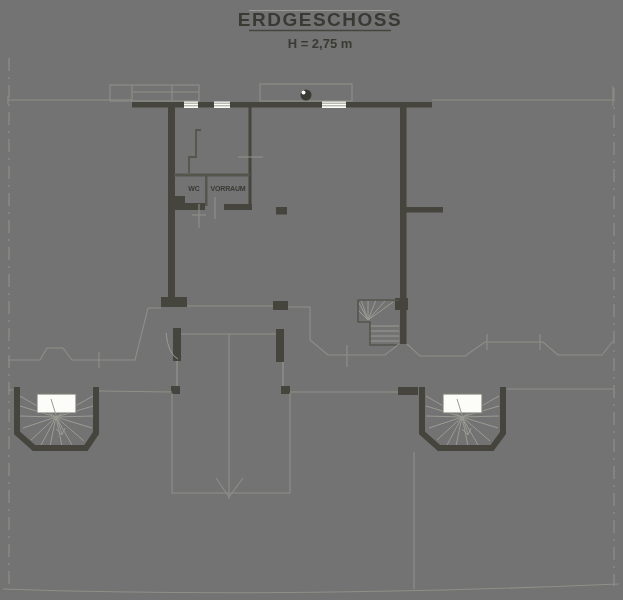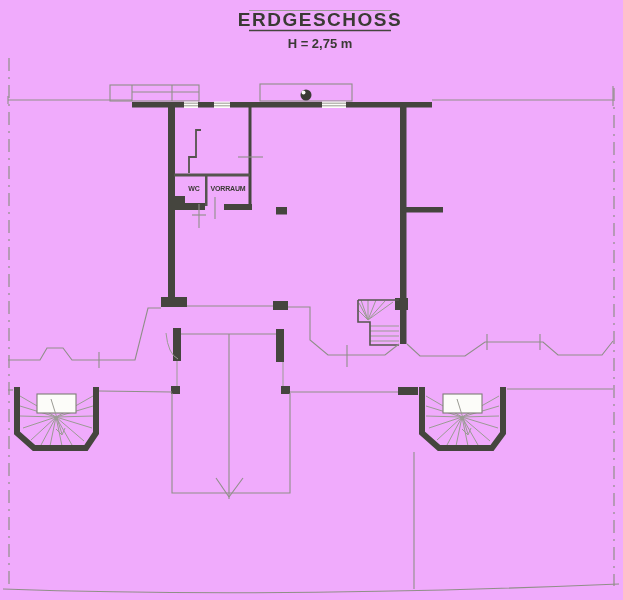--- a/index.html
+++ b/index.html
@@ -1,16 +1,16 @@
 <!DOCTYPE html>
 <html><head>
 <meta charset="utf-8">
 <style>
   html,body{margin:0;padding:0;background:#ffffff;}
-  .page{position:relative;width:623px;height:600px;background:#f0abfc;overflow:hidden;
+  .page{position:relative;width:623px;height:600px;background:#737373;overflow:hidden;
         font-family:"Liberation Sans", sans-serif;}
   svg{display:block}
   
   .wall{fill:#45453e;stroke:none}
   .wstroke{stroke:#45453e;fill:none}
   .mid{stroke:#55554e;fill:none}
   .thin{stroke:#8f8f88;fill:none;stroke-width:1.1}
   .thin2{stroke:#9b9b94;fill:none;stroke-width:1}
   .dash{stroke:#8f8f88;fill:none;stroke-width:1.2;stroke-dasharray:13 6 2 6}
   .void{fill:#fcfcf9;stroke:#7d7d76;stroke-width:1.1}

